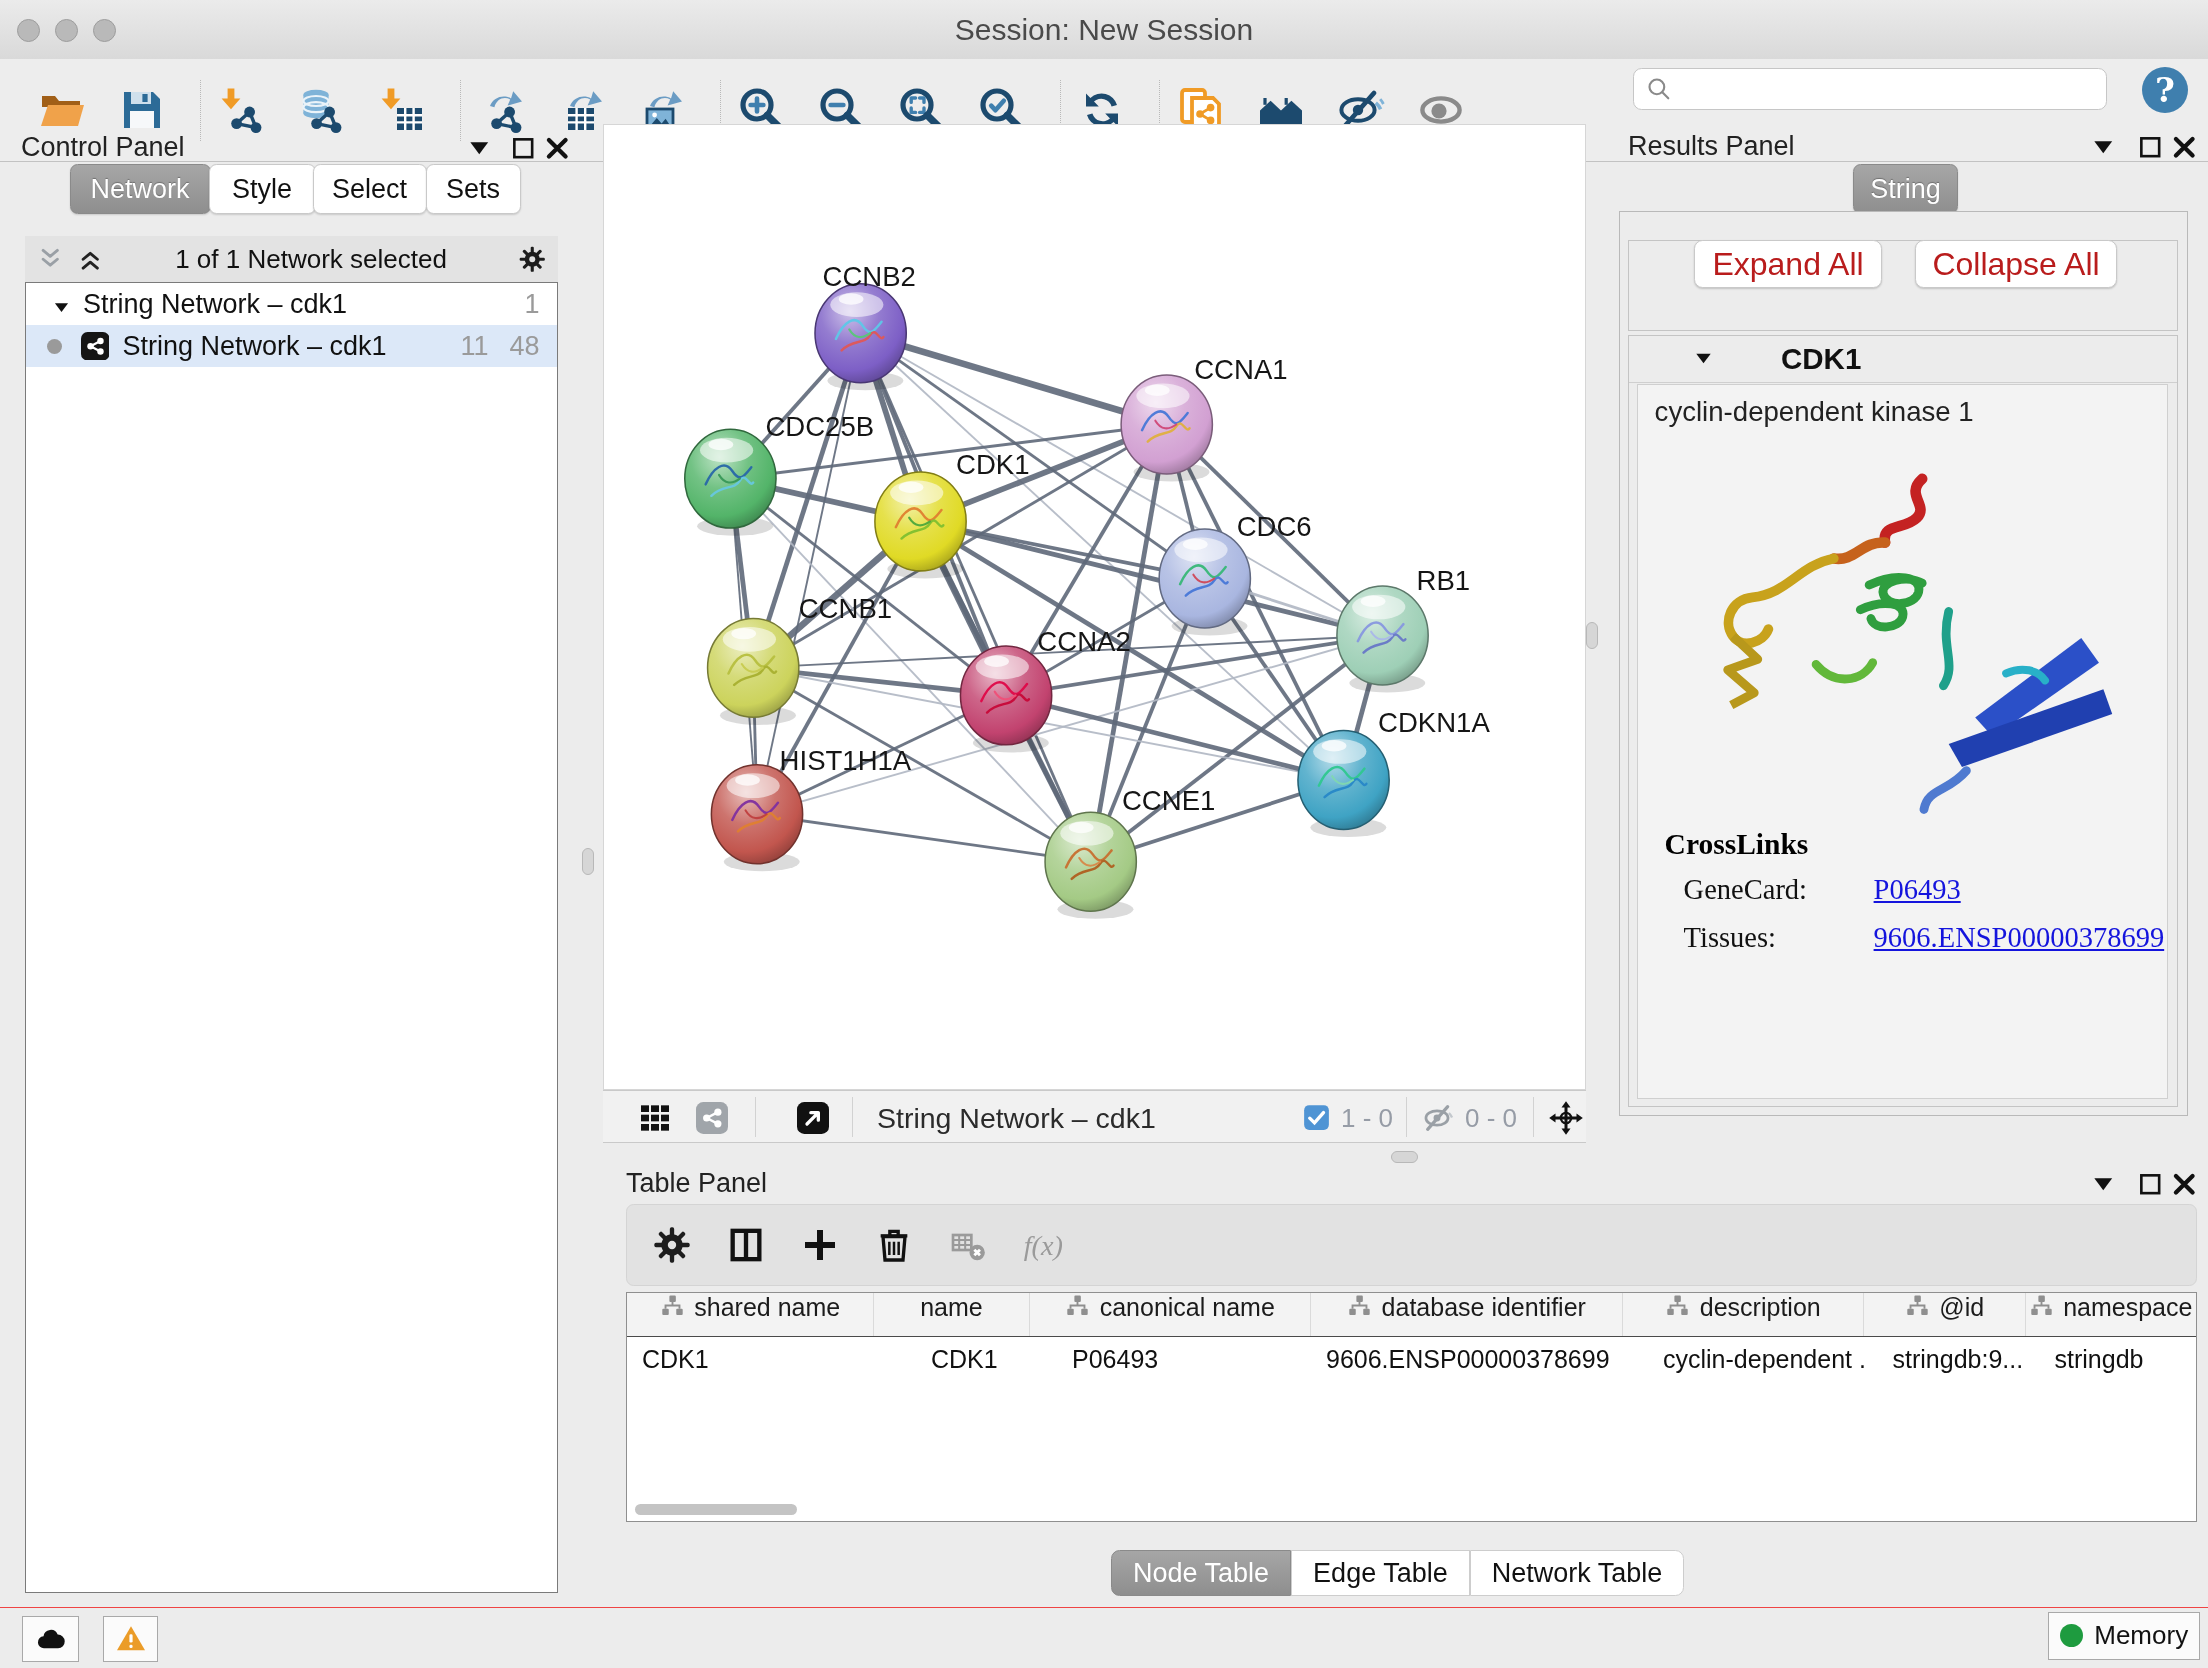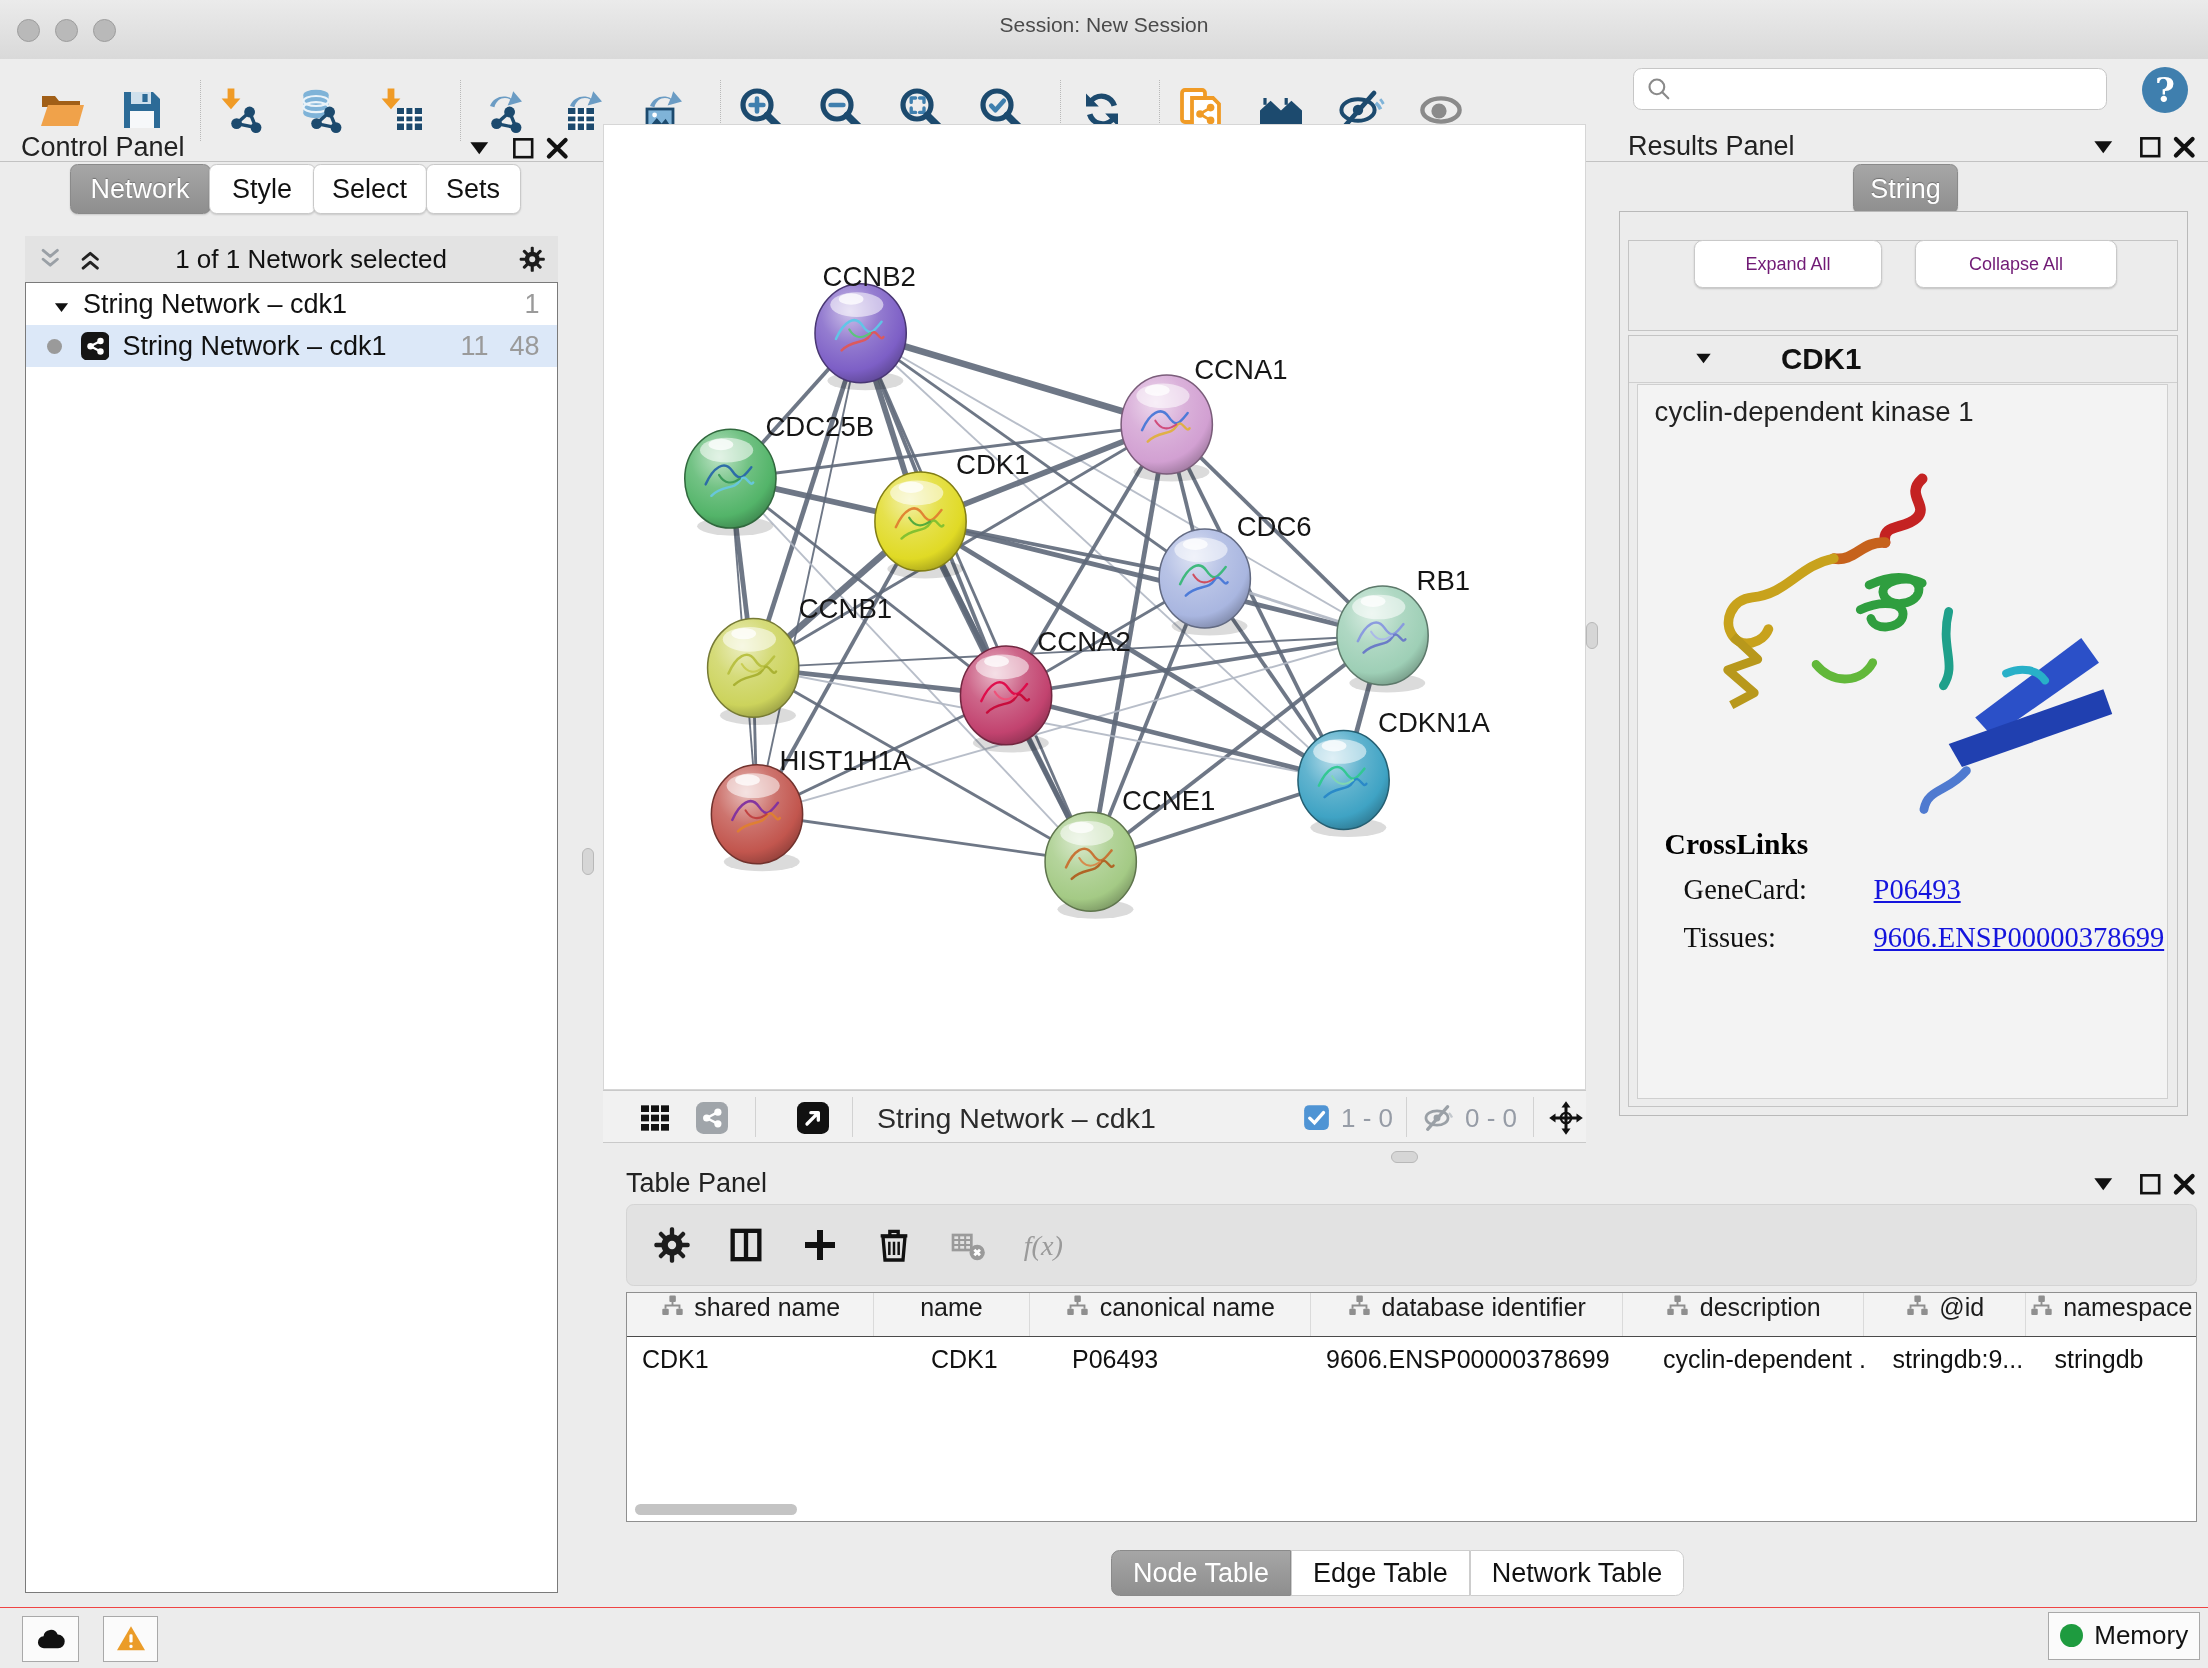--- a/index.html
+++ b/index.html
@@ -1,21 +1,21 @@
 <!DOCTYPE html>
 <html style="font-size:15px"><head>
 <meta charset="utf-8">
 <style>
   html,body{margin:0;padding:0;background:#d8d8d8;}
   .app{position:relative;width:2208px;height:1668px;background:#ececec;font-family:"Liberation Sans",sans-serif;overflow:hidden;}
   .abs{position:absolute;}
   
   .titlebar{left:0;top:0;width:2208px;height:59px;background:linear-gradient(#ebebeb,#d9d9d9);border-bottom:1px solid #b6b6b6;}
   .tl{position:absolute;top:19px;width:21px;height:21px;border-radius:50%;background:#b9b9b9;border:1px solid #9d9d9d;}
-  .win-title{position:absolute;top:13.3px;left:0;width:100%;text-align:center;font-size:21px;color:#4a4a4a;}
+  .win-title{position:absolute;top:13.3px;left:0;width:100%;text-align:center;font-size:30px;color:#4a4a4a;}
   .toolbar{left:0;top:59px;width:2208px;height:103px;background:#ededed;border-bottom:1px solid #c2c2c2;display:flex;align-items:center;padding-left:38px;box-sizing:border-box;}
   .tool{width:48px;height:48px;margin-right:32px;display:inline-block;}
   .tool svg{width:100%;height:100%;}
   .tsep{width:0;height:61px;border-left:1.9px dotted #b9b9b9;margin:0 17px 0 1.9px;}
   .searchbox{left:1633px;top:68px;width:474px;height:42px;background:#fff;border:1.9px solid #c6c6c6;border-radius:8.6px;display:flex;align-items:center;padding-left:11.4px;box-sizing:border-box;}
   .searchbox svg{width:28.5px;height:28.5px;}
   .searchbox input{border:none;outline:none;font-size:25px;width:399px;background:transparent;font-family:"Liberation Sans",sans-serif;}
   .helpbtn{left:2142px;top:67px;width:46px;height:46px;border-radius:50%;background:#3f7fae;color:#fff;font-size:34px;font-weight:bold;text-align:center;line-height:46px;font-family:"DejaVu Serif",serif;}
   
   .panel-title{font-size:27px;color:#222;}
@@ -35,21 +35,21 @@
   .netfooter{left:603px;top:1090px;width:983px;height:53px;background:#f1f1f1;border-top:1px solid #c9c9c9;border-bottom:1px solid #c9c9c9;box-sizing:border-box;}
   .nfsep{position:absolute;top:5.7px;height:40px;border-left:1px solid #d2d2d2;}
   .nficon{position:absolute;top:10.5px;width:32px;height:32px;}
   .nficon svg{width:100%;height:100%;}
   .nftitle{position:absolute;top:10.5px;font-size:28.5px;color:#2b2b2b;}
   .nfcount{position:absolute;top:12.4px;font-size:26px;color:#969ca6;}
   .grip{background:#d6d6d6;border:1px solid #b8b8b8;border-radius:7.6px;}
   
   .rp-outer{left:1619px;top:211px;width:569px;height:905px;background:#ececec;border:1.9px solid #b9b9b9;box-sizing:border-box;}
   .rp-btnbox{left:1628px;top:240px;width:550px;height:91px;background:#ececec;border:1.9px solid #c4c4c4;box-sizing:border-box;}
-  .rp-btn{position:absolute;top:23px;height:46px;border-radius:8.6px;background:#fff;border:1px solid #c9c9c9;font-size:18px;color:#701a75;display:flex;align-items:center;justify-content:center;box-shadow:0 1px 1.9px rgba(0,0,0,.18);}
+  .rp-btn{position:absolute;top:23px;height:46px;border-radius:8.6px;background:#fff;border:1px solid #c9c9c9;font-size:32px;color:#b91c1c;display:flex;align-items:center;justify-content:center;box-shadow:0 1px 1.9px rgba(0,0,0,.18);}
   .rp-cdk{left:1628px;top:335px;width:550px;height:772px;background:#ececec;border:1.9px solid #c4c4c4;box-sizing:border-box;}
   .rp-cdk-head{position:absolute;left:0;top:0;width:100%;height:46px;border-bottom:1px solid #cfcfcf;}
   .rp-content{position:absolute;left:7.6px;top:48px;width:531px;height:715px;background:#f3f3f3;border:1px solid #cfcfcf;box-sizing:border-box;}
   .serif{font-family:"Liberation Serif",serif;}
   .xlink{color:#1414dd;text-decoration:underline;font-family:"Liberation Serif",serif;font-size:28.5px;}
   .xlabel{font-family:"Liberation Serif",serif;font-size:28.5px;color:#111;}
   
   .tp-toolbar{left:626px;top:1204px;width:1571px;height:82px;background:#e2e2e2;border:1px solid #d4d4d4;border-radius:7.6px;box-sizing:border-box;display:flex;align-items:center;padding-left:25px;}
   .tpt{width:40px;height:40px;margin-right:34px;}
   .tpt svg{width:100%;height:100%;}

